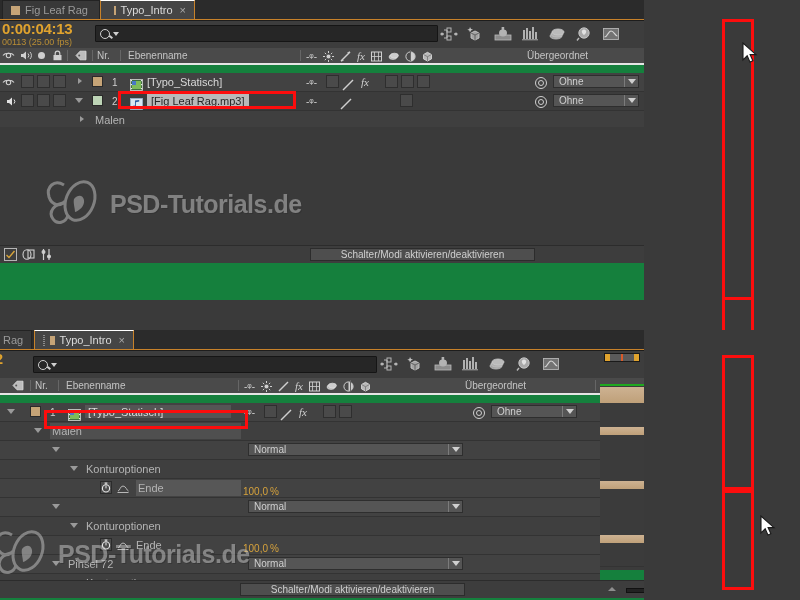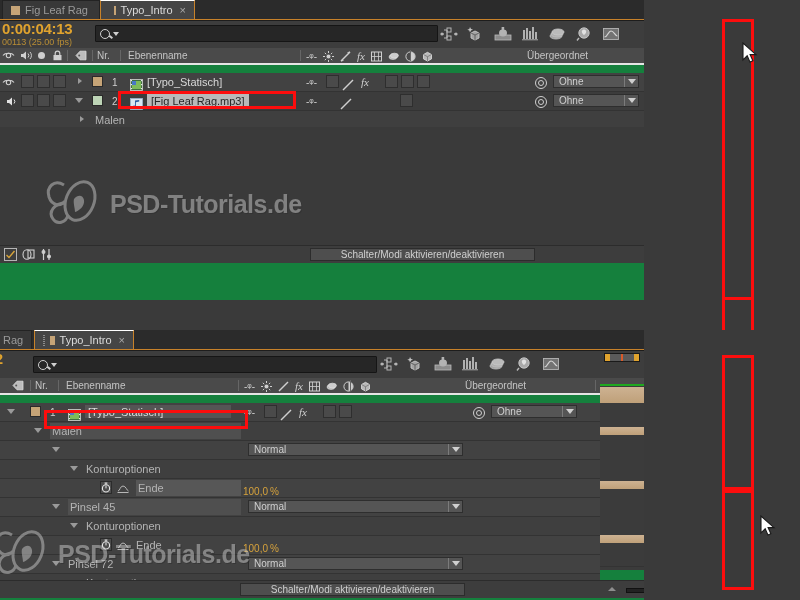--- a/index.html
+++ b/index.html
@@ -649,21 +649,20 @@
         <svg width="12" height="11" viewBox="0 0 12 11">
             <path d="M0.5 9.5h11M1 8C3 8 3 3 6 3s4 5 5.5 5" stroke="#b8b8b8" stroke-width="1" fill="none"></path>
           </svg>
         </span>
       <span class="cell lname dim" style="left:136px;background:#575757;padding:0 4px 0 2px;height:16px;top:1px;width:99px;">Ende</span>
       <span class="cell valnum" style="left:243px;top:3px;">100,0 %</span>
     </div>
 
     <div class="row">
       <span class="cell tri open" style="left:52px;top:6px;"></span>
-      <span class="cell lname dim" style="left:68px;background:#4f4f4f;padding:0 4px 0 2px;height:16px;top:1px;width:167px;">Pinsel 45</span>
       <span class="cell dropdown" style="left:248px;top:2px;width:215px;">
         <span>Normal</span>
         <span style="display:flex;align-items:center;">
             <span class="dsep"></span>
             <span class="dtri"></span>
           </span>
       </span>
     </div>
 
     <div class="row sub">

